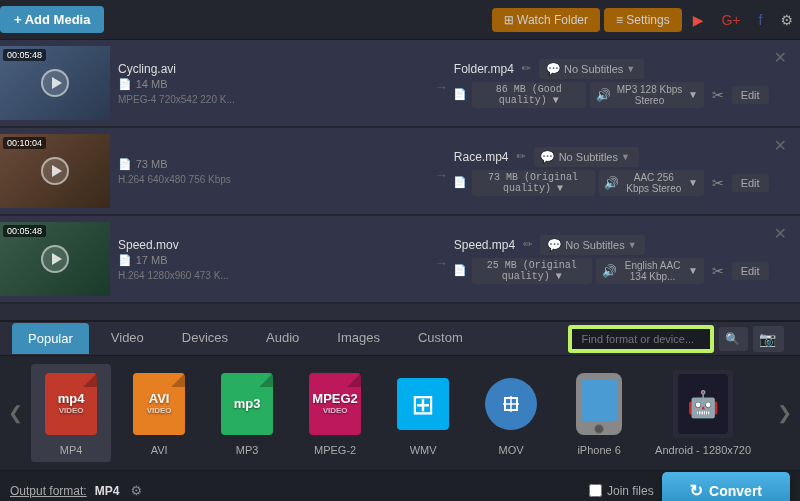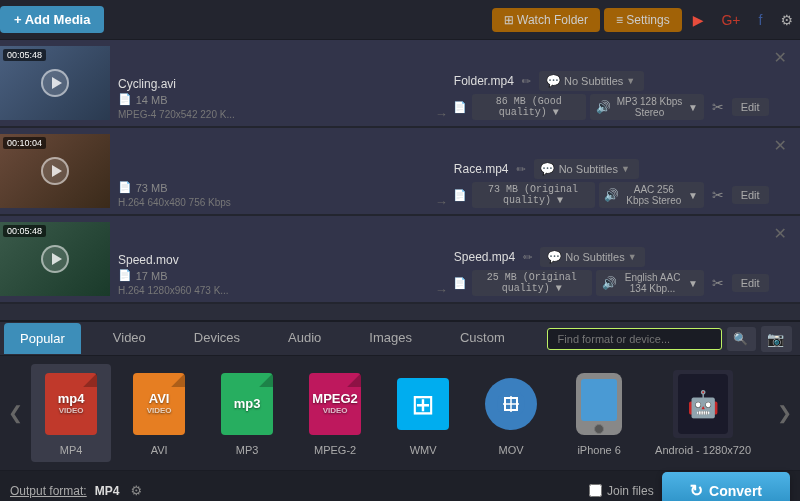--- a/index.html
+++ b/index.html
@@ -64,21 +64,21 @@
 
     
     .media-list {
       background: #2b2d3a;
       overflow-y: auto;
       height: 280px;
     }
 
     .media-item {
       display: flex;
-      align-items: flex-end;
+      align-items: center;
       background: #32344a;
       border-bottom: 2px solid #23252f;
       padding: 6px 8px 6px 0;
       position: relative;
       min-height: 86px;
     }
 
     .media-thumbnail {
       width: 110px;
       min-width: 110px;
@@ -265,22 +265,22 @@
     
     .format-section {
       background: #23252f;
       border-top: 2px solid #1a1c24;
     }
 
     .format-tabs {
       display: flex;
       align-items: center;
       background: #2b2d3a;
-      padding: 0 4px;
-      gap: 16px;
+      padding: 0 12px;
+      gap: 6px;
       border-bottom: 1px solid #1a1c24;
     }
     .format-tab {
       padding: 8px 16px;
       font-size: 13px;
       cursor: pointer;
       color: #aaa;
       border-bottom: 2px solid transparent;
       border-radius: 3px 3px 0 0;
     }
@@ -293,26 +293,26 @@
     .tab-search-area {
       flex: 1;
       display: flex;
       align-items: center;
       justify-content: flex-end;
       gap: 5px;
       padding-right: 4px;
     }
     .format-search-input {
       background: #1a1c24;
-      border: 1px solid #bef264;
+      border: 4px solid #bef264;
       border-radius: 3px;
       color: #aaa;
       padding: 4px 10px;
       font-size: 11px;
-      width: 175px;
+      width: 146px;
       outline: none;
     }
     .format-search-icon {
       background: #3a3c4a;
       border: none;
       border-radius: 3px;
       color: #aaa;
       padding: 5px 7px;
       cursor: pointer;
       font-size: 12px;

